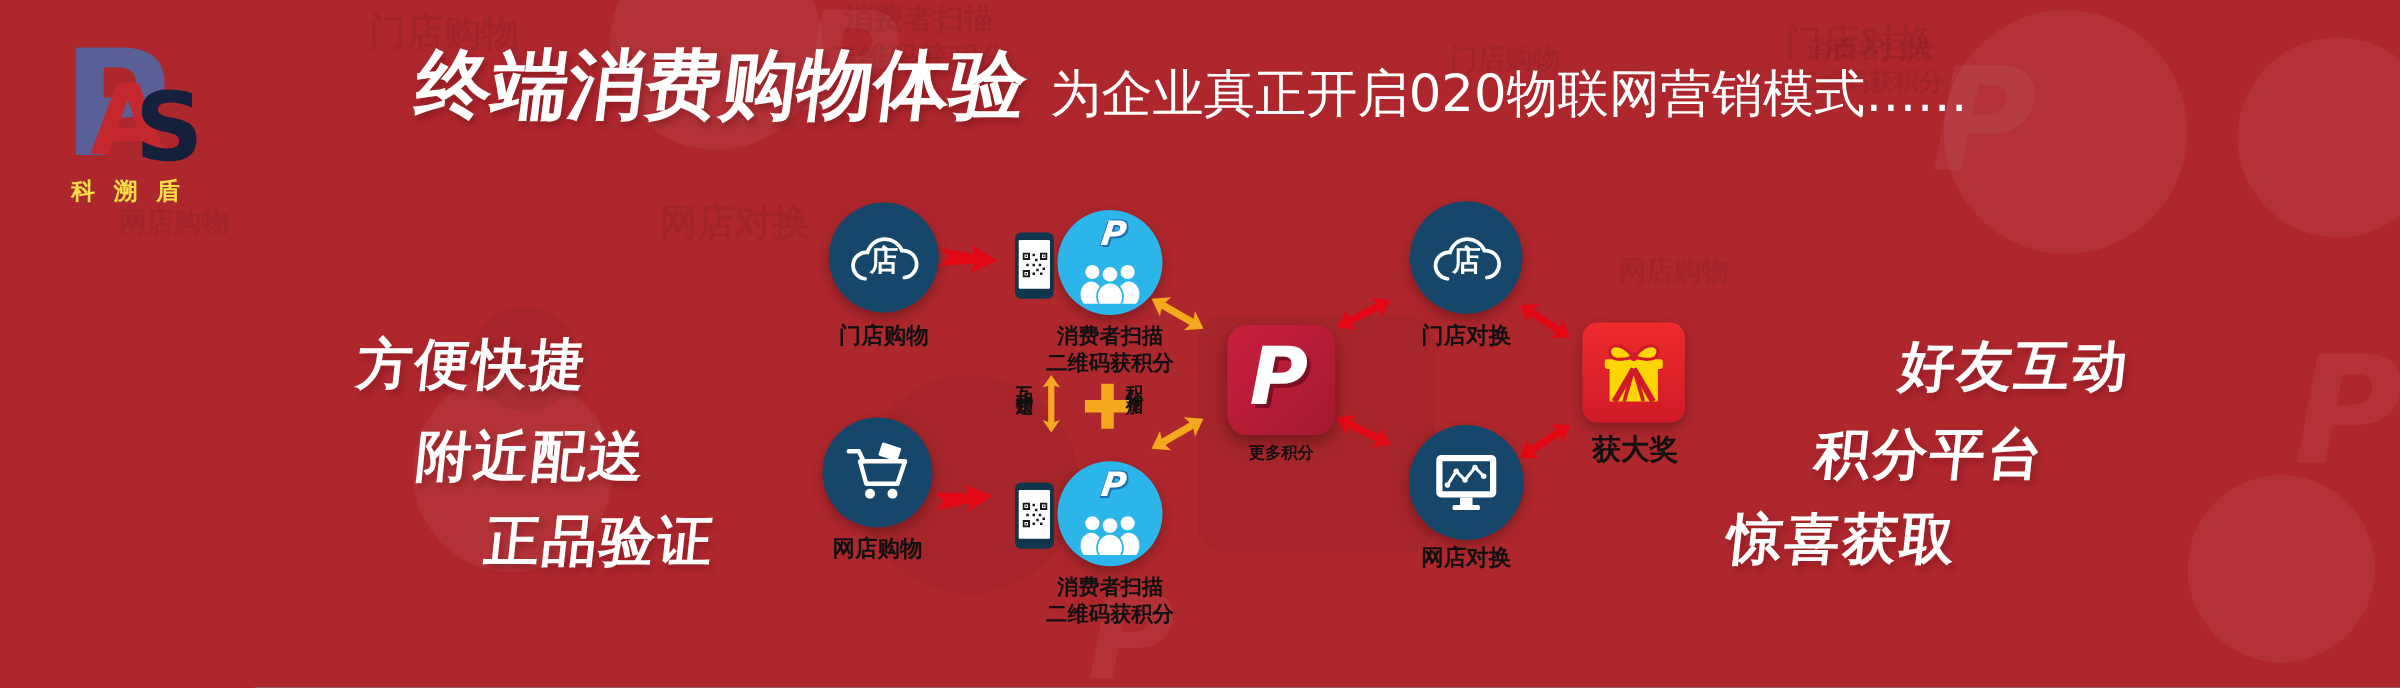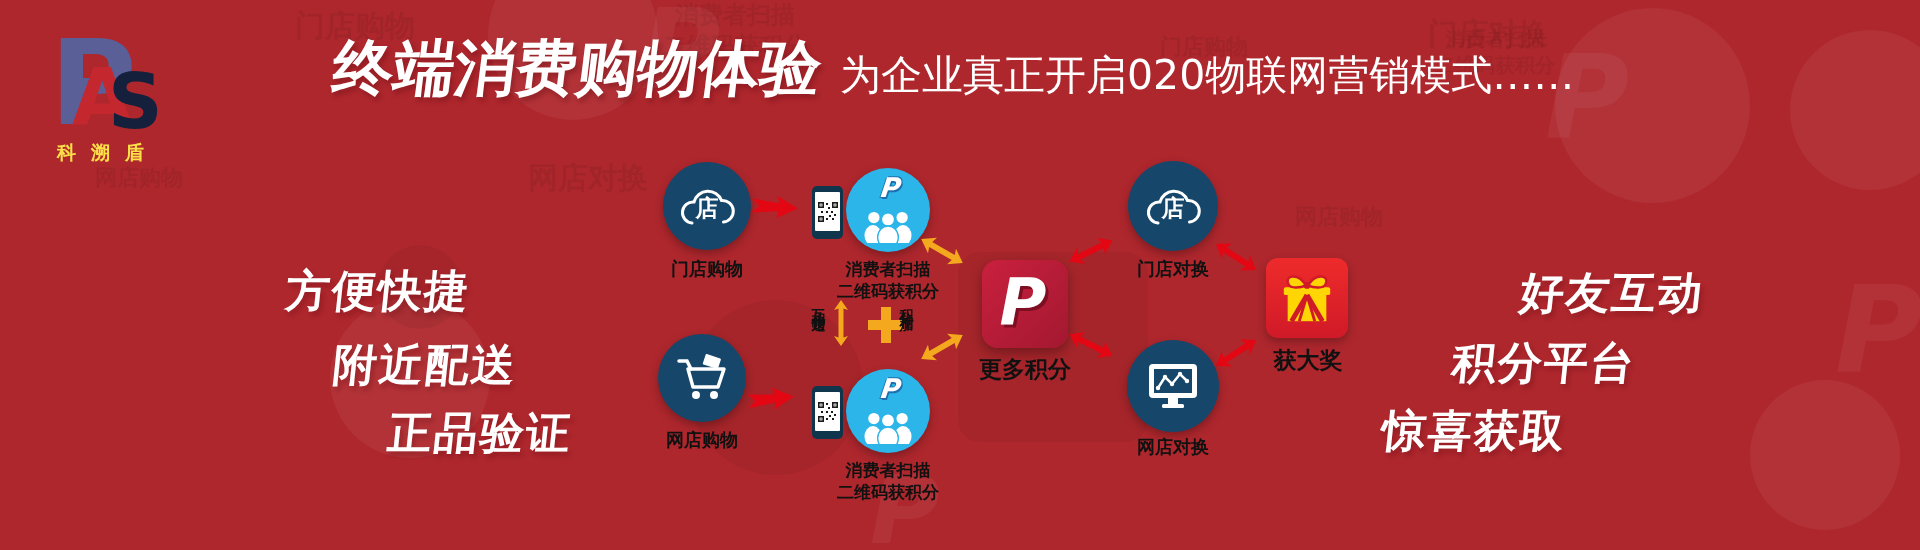--- a/index.html
+++ b/index.html
@@ -251,21 +251,21 @@
     <div>二维码获积分</div>
   </div>
 
   <svg class="arr" style="left:916px;top:336px;transform:rotate(-30deg)" width="52" height="22" viewBox="0 0 48 22">
     <path d="M0 11 L13 2 L11 8 L37 8 L35 2 L48 11 L35 20 L37 14 L11 14 L13 20 Z" fill="#F4A81D"></path>
   </svg>
 
   <div class="ptile">
     <span class="p-big">P</span>
   </div>
-  <div class="node-label" style="left:976px;top:355px;width:98px;font-size:23px">更多积分</div>
+  <div class="node-label" style="left:976px;top:355px;width:98px;font-size:13px">更多积分</div>
 
   <svg class="arr" style="left:1066px;top:240px;transform:rotate(-26deg)" width="50" height="22" viewBox="0 0 48 22">
     <path d="M0 11 L13 2 L11 8 L37 8 L35 2 L48 11 L35 20 L37 14 L11 14 L13 20 Z" fill="#E30613"></path>
   </svg>
   <svg class="arr" style="left:1066px;top:334px;transform:rotate(26deg)" width="50" height="22" viewBox="0 0 48 22">
     <path d="M0 11 L13 2 L11 8 L37 8 L35 2 L48 11 L35 20 L37 14 L11 14 L13 20 Z" fill="#E30613"></path>
   </svg>
 
   <div class="node-circle" style="left:1128px;top:161px;width:90px;height:90px">
     <svg width="60" height="48" viewBox="0 0 60 48">

